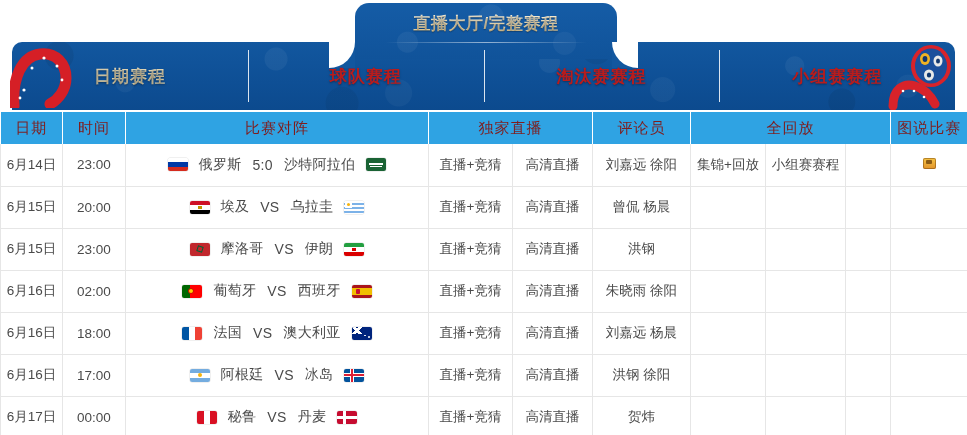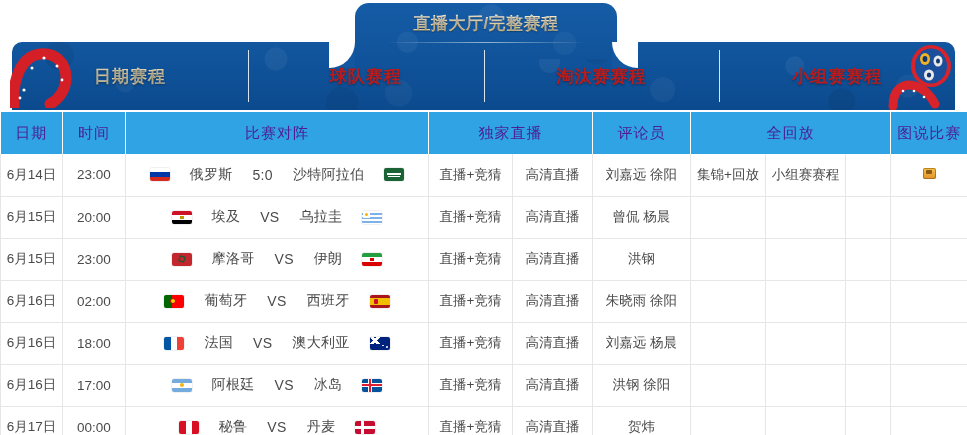--- a/index.html
+++ b/index.html
@@ -163,24 +163,24 @@
   
   .sched-table {
     width: 967px;
     border-collapse: collapse;
     table-layout: fixed;
     font-size: 13px;
     color: #444444;
   }
   .sched-table thead th {
     background: #2fa3e3;
-    color: #4c1d95;
+    color: #7f1d1d;
     font-size: 15px;
     font-weight: normal;
-    height: 42px;
+    height: 32px;
     letter-spacing: 1px;
     border-right: 1px solid #ffffff;
     text-align: center;
     vertical-align: middle;
   }
   .sched-table thead th:last-child { border-right: none; font-family: Liberation Serif, serif; }
   .sched-table tbody td {
     height: 42px;
     border-bottom: 1px solid #e6e6e6;
     border-right: 1px solid #e6e6e6;
@@ -199,21 +199,21 @@
   .col-comm    { width: 98px; }
   .col-rep1    { width: 75px; }
   .col-rep2    { width: 80px; }
   .col-rep3    { width: 45px; }
   .col-pics    { width: 77px; }
 
   .match-cell {
     display: flex;
     align-items: center;
     justify-content: center;
-    gap: 20px;
+    gap: 11px;
     font-size: 14px;
     color: #4a4a4a;
   }
   .match-text { letter-spacing: 0.3px; }
   .flag {
     display: inline-block;
     width: 20px;
     height: 13px;
     border-radius: 2px;
     flex: 0 0 auto;

